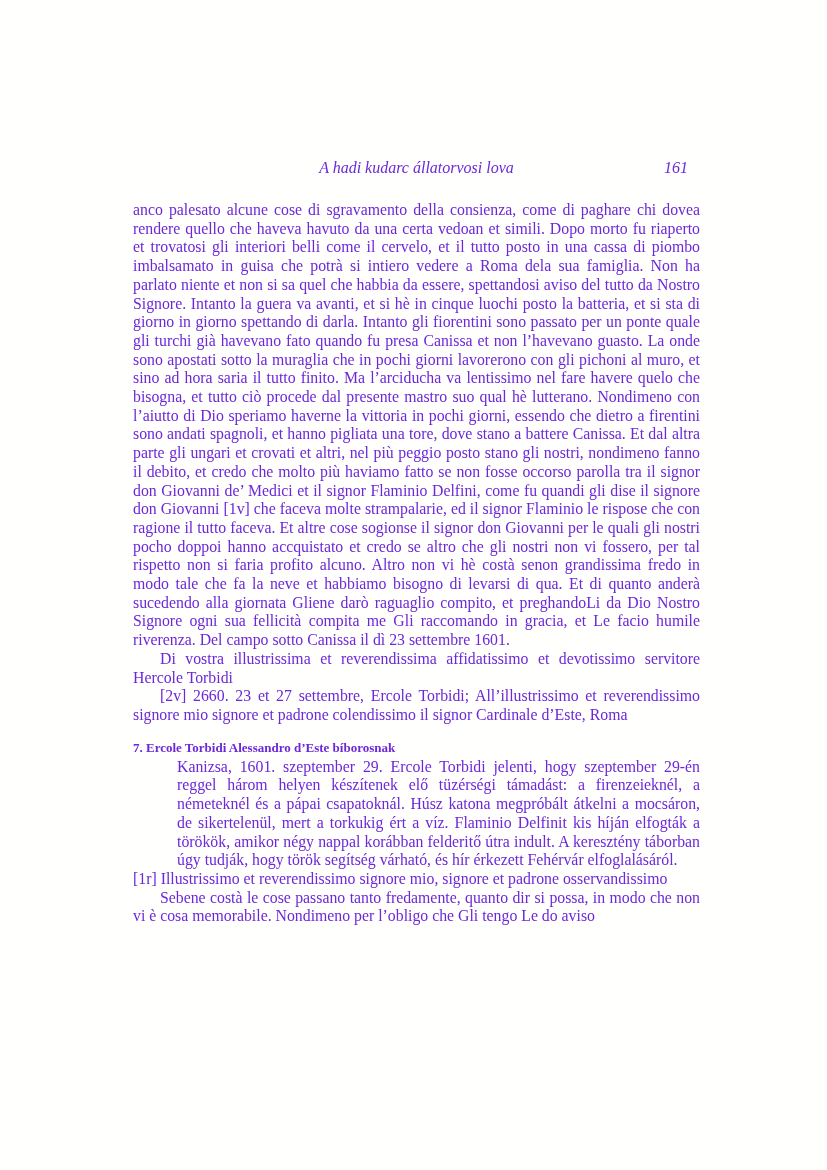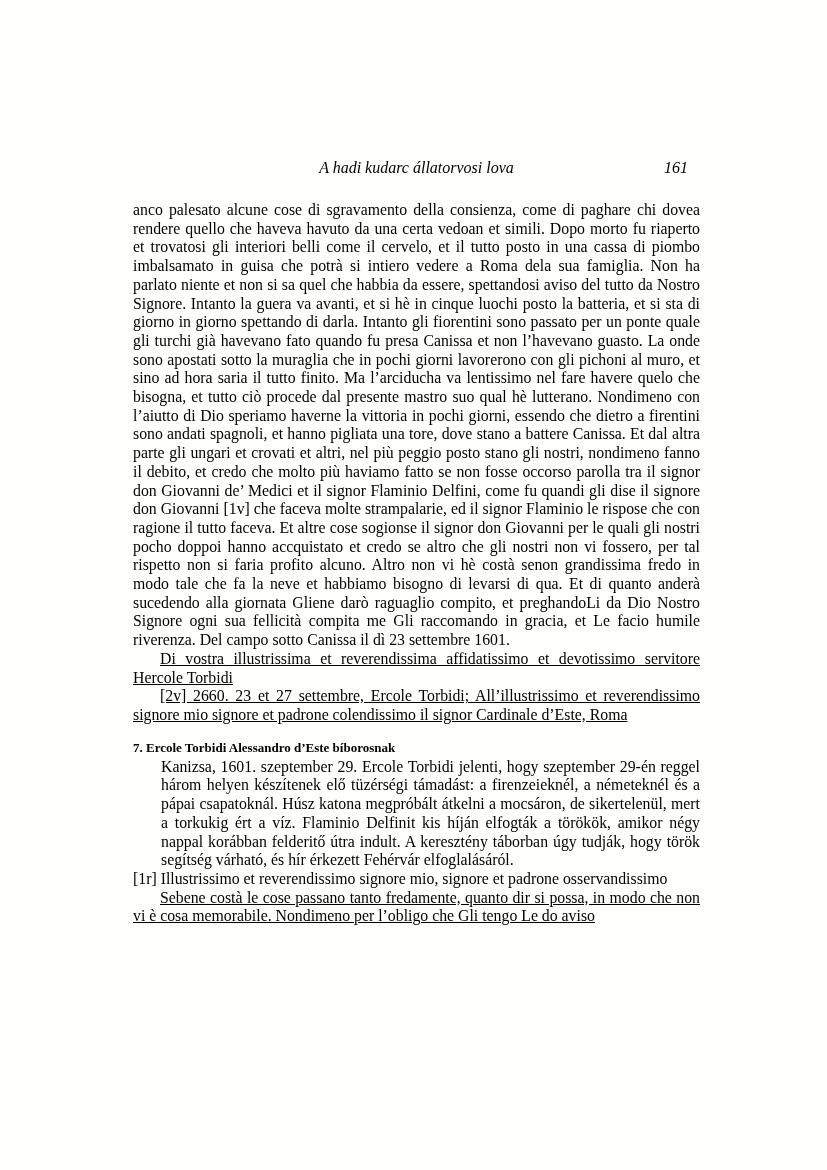--- a/index.html
+++ b/index.html
@@ -7,21 +7,21 @@
     padding: 0;
     background: #ffffff;
   }
   .page {
     position: relative;
     width: 827px;
     height: 1170px;
     background: #fffffe;
     overflow: hidden;
     font-family: "Liberation Serif", "DejaVu Serif", serif;
-    color: #000000;
+    color: #6d28d9;
   }
   .content {
     position: absolute;
     left: 133px;
     top: 158px;
     width: 567px;
   }
   .running-head {
     position: relative;
     height: 20px;
@@ -43,37 +43,36 @@
     font-size: 15.8px;
     line-height: 18.7px;
     text-align: justify;
   }
   .body-text p {
     margin: 0;
     padding: 0;
   }
   p.indent {
     text-indent: 27px;
-    text-decoration: underline;
   }
   p.noindent {
     text-indent: 0;
   }
   h2.section-heading {
     font-size: 13px;
     line-height: 21px;
     font-weight: bold;
     margin: 12px 0 0 0;
     text-align: left;
   }
   p.archive-ref {
     text-align: left;
   }
   p.summary {
-    margin-left: 28px;
+    margin-left: 44px;
   }
 </style>
 </head>
 <body>
 
 <div class="page">
   <div class="content">
 
     <header class="running-head">
       <span class="head-title">A hadi kudarc állatorvosi lova</span>

